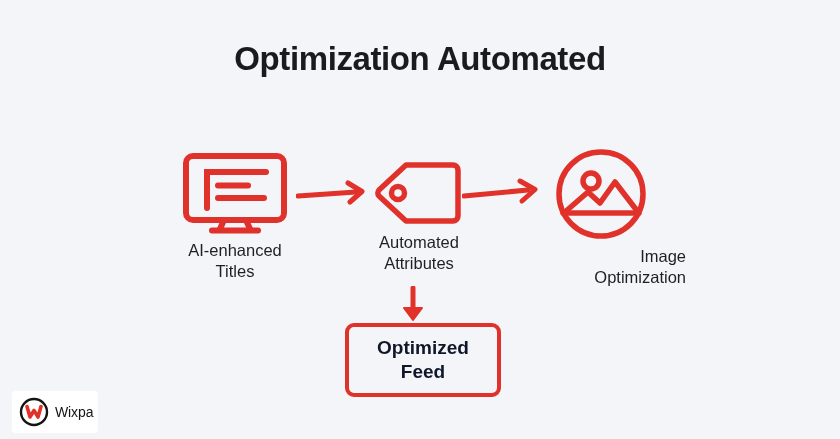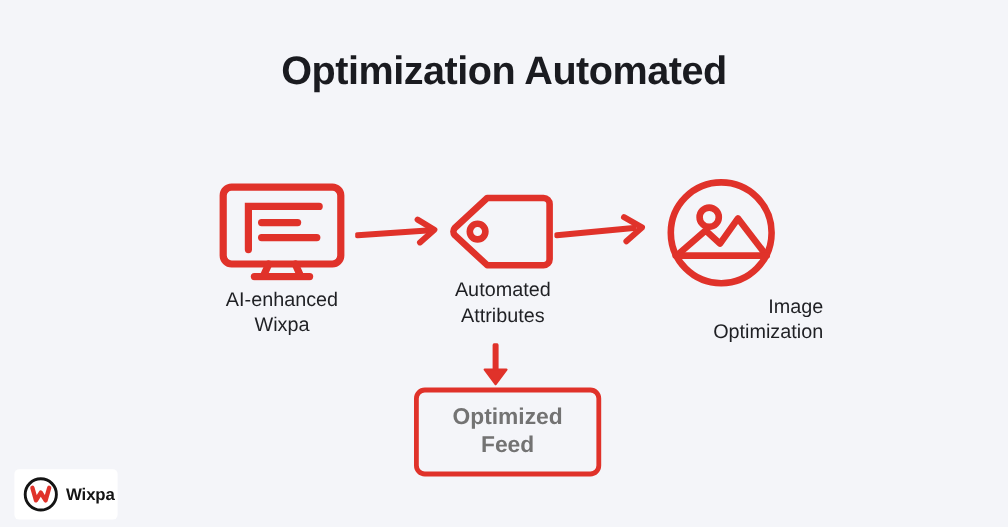--- a/index.html
+++ b/index.html
@@ -80,21 +80,21 @@
     border-radius: 9px;
     background: #f4f5f9;
     display: flex;
     align-items: center;
     justify-content: center;
   }
   #node-feed .feed-label {
     font-size: 19px;
     font-weight: 700;
     line-height: 24px;
-    color: #737373;
+    color: #0f172a;
     text-align: center;
     white-space: pre-line;
   }
 
   
   #logo-badge {
     position: absolute;
     left: 12px;
     top: 391px;
     width: 86px;
@@ -104,21 +104,21 @@
     display: flex;
     align-items: center;
     overflow: hidden;
   }
   #logo-mark {
     margin-left: 7px;
     flex: 0 0 auto;
   }
   #logo-text {
     font-size: 14px;
-    font-weight: 700;
+    font-weight: 400;
     color: #141414;
     margin-left: 6px;
     letter-spacing: -0.1px;
     white-space: nowrap;
     text-align: right;
   }
 </style>
 </head>
 <body>
 
@@ -131,21 +131,21 @@
   <div class="node" id="node-titles">
     <svg class="node-icon" width="106" height="82" viewBox="0 0 106 82">
       <rect x="4" y="4" width="98" height="64" rx="7" ry="7" fill="none" stroke="#e0322a" stroke-width="6"></rect>
       <path d="M25 56 L25 20 L84 20" fill="none" stroke="#e0322a" stroke-width="6" stroke-linecap="round"></path>
       <line x1="36" y1="33.5" x2="66" y2="33.5" stroke="#e0322a" stroke-width="6" stroke-linecap="round"></line>
       <line x1="36" y1="46" x2="82" y2="46" stroke="#e0322a" stroke-width="6" stroke-linecap="round"></line>
       <path d="M42 68 L38 77 M64 68 L68 77" fill="none" stroke="#e0322a" stroke-width="6" stroke-linecap="round"></path>
       <line x1="30" y1="78.5" x2="76" y2="78.5" stroke="#e0322a" stroke-width="6" stroke-linecap="round"></line>
     </svg>
     <div class="node-label">AI-enhanced
-Wixpa</div>
+Titles</div>
   </div>
 
   <svg class="arrow" id="arrow-1" width="72" height="28" viewBox="0 0 72 28">
     <line x1="2" y1="16" x2="60" y2="12" stroke="#e0322a" stroke-width="5" stroke-linecap="round"></line>
     <path d="M52 3 L66 11.5 L54 22" fill="none" stroke="#e0322a" stroke-width="5" stroke-linecap="round" stroke-linejoin="round"></path>
   </svg>
 
   <div class="node" id="node-attrs">
     <svg class="node-icon" width="92" height="66" viewBox="0 0 92 66">
       <path d="M33 5 L80 5 A5 5 0 0 1 85 10 L85 56 A5 5 0 0 1 80 61 L33 61 L6 36 A4.5 4.5 0 0 1 6 30 Z" fill="none" stroke="#e0322a" stroke-width="5.5" stroke-linejoin="round"></path>

